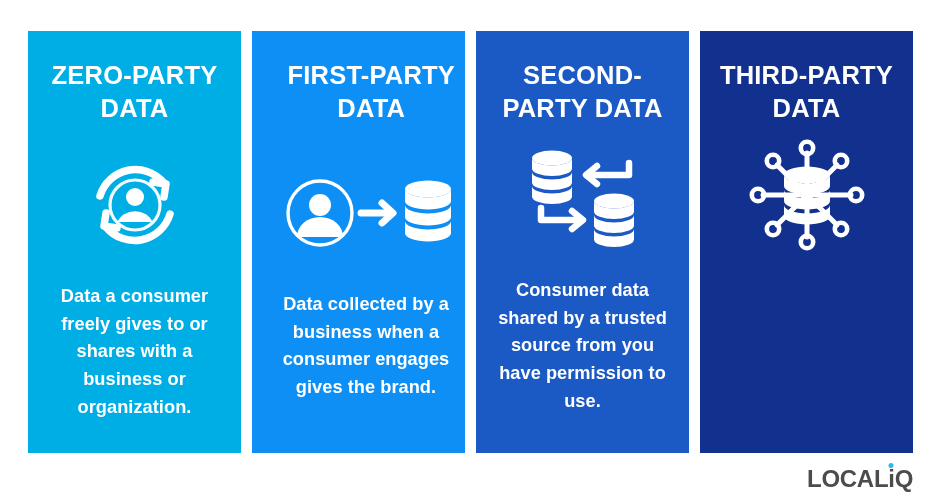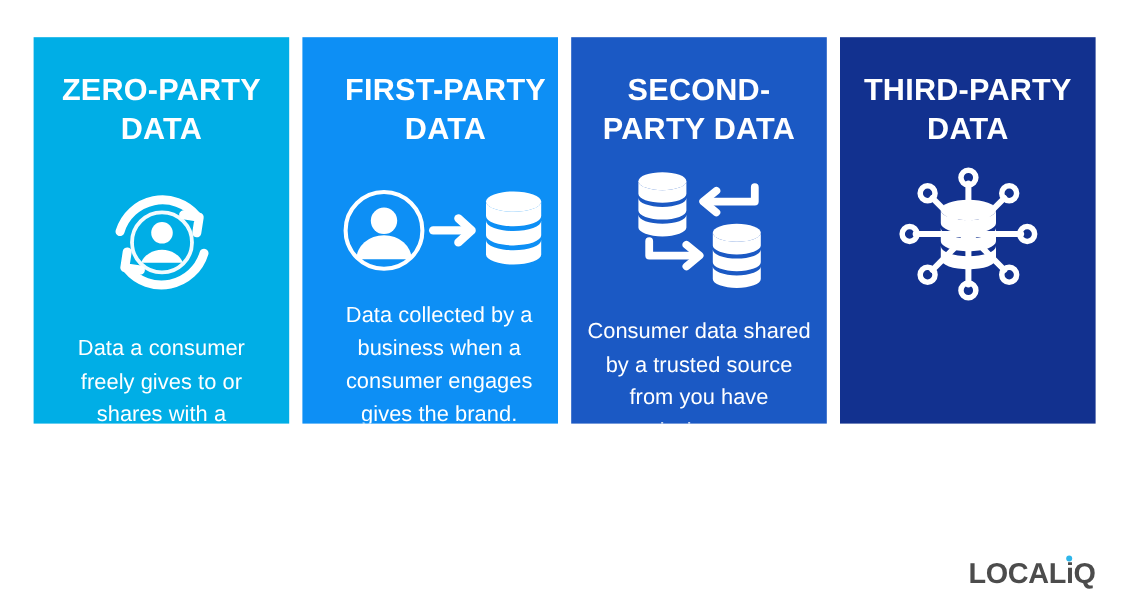--- a/index.html
+++ b/index.html
@@ -20,21 +20,21 @@
     width: 936px;
     height: 500px;
     background: #ffffff;
   }
 
   .cards-row {
     position: absolute;
     left: 28px;
     top: 31px;
     width: 885px;
-    height: 322px;
+    height: 422px;
     display: flex;
     gap: 11px;
   }
 
   .card {
     flex: 1 1 0;
     display: flex;
     flex-direction: column;
     align-items: center;
     padding: 0 10px;
@@ -60,21 +60,21 @@
     display: flex;
     align-items: center;
     justify-content: center;
   }
   .card-icon svg { display: block; }
 
   .card-desc {
     margin-top: 20px;
     font-size: 18.2px;
     line-height: 1.52;
-    font-weight: normal;
+    font-weight: bold;
     color: #ffffff;
     text-align: center;
     max-width: 178px;
     letter-spacing: 0.05px;
   }
 
   
   .card.c3 .card-desc { max-width: 186px; }
   .card.c4 .card-desc { max-width: 190px; }
   .card.c3 .card-icon { margin-top: 16px; }

